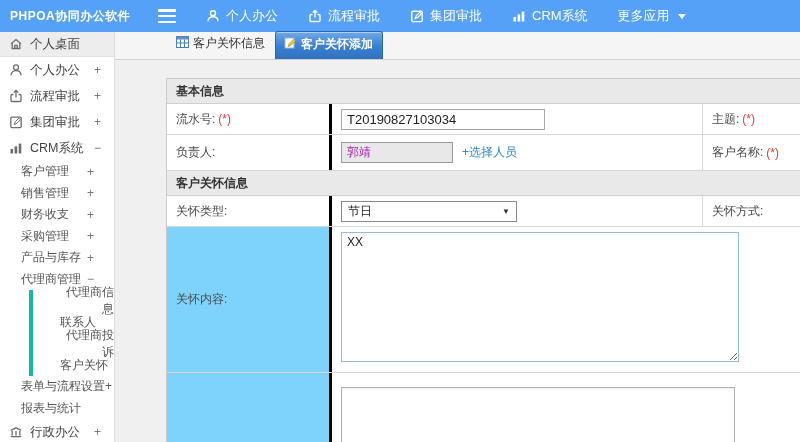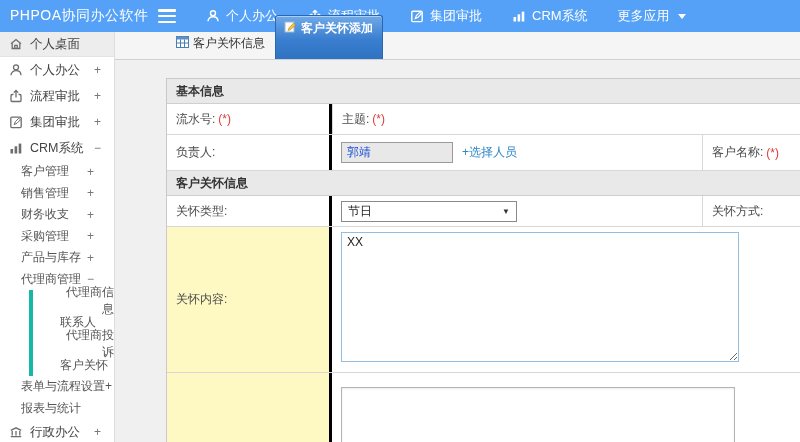--- a/index.html
+++ b/index.html
@@ -3,21 +3,21 @@
 <meta charset="utf-8">
 <style>
   * { box-sizing: border-box; margin: 0; padding: 0; }
   html,body { width:800px; height:442px; overflow:hidden; }
   body { font-family:"Liberation Sans","DejaVu Sans",sans-serif; background:#f0f0f0; }
   .stage { position:relative; width:800px; height:442px; overflow:hidden; background:#f0f0f0; }
 
   
   .topbar { position:absolute; top:0; left:0; width:800px; height:32px;
             background:#54a1f7; display:flex; align-items:center; color:#fff; }
-  .logo { width:150px; padding-left:10px; font-size:14px; font-weight:normal; letter-spacing:.5px; }
+  .logo { width:150px; padding-left:10px; font-size:12px; font-weight:bold; letter-spacing:.5px; }
   .hamburger { width:18px; height:14px; margin:0 30px 0 8px; display:flex; flex-direction:column; justify-content:space-between; cursor:pointer; }
   .hamburger i { display:block; height:2.5px; background:#fff; border-radius:1px; }
   .tnav { display:flex; align-items:center; gap:30px; }
   .tnav-item { display:flex; align-items:center; gap:6px; font-size:13px; cursor:pointer; white-space:nowrap; }
   .tnav-item svg { display:block; }
   .caret { width:0; height:0; border-left:4.5px solid transparent; border-right:4.5px solid transparent; border-top:5px solid #fff; margin-left:2px; }
 
   
   .sidebar { position:absolute; top:32px; left:0; width:115px; height:410px;
              background:#ffffff; border-right:1px solid #ddd; overflow:hidden; }
@@ -30,46 +30,46 @@
   .sb-sign { position:absolute; font-size:12px; color:#777; }
   .sb-main .sb-sign { right:13px; }
   .sb-sub .sb-sign { right:20px; }
   .sb-icon { color:#6d6d6d; display:flex; }
 
   
   .tabstrip { position:absolute; top:32px; left:115px; width:685px; height:28px;
               background:#f5f5f5; border-bottom:1px solid #cfcfcf; display:flex; align-items:flex-end; }
   .tab { display:flex; align-items:center; gap:4px; font-size:12px; color:#333; cursor:pointer; }
   .tab.plain { margin-left:57px; padding:5px 4px 7px 4px; }
-  .tab.active { margin-left:6px; padding:4px 9px 22px 8px; background:linear-gradient(#6fa9e9,#3a7ecf 55%,#2f72c2);
+  .tab.active { margin-left:6px; padding:4px 9px 6px 8px; background:linear-gradient(#6fa9e9,#3a7ecf 55%,#2f72c2);
                 border:1px solid #2a67b0; border-bottom:none; border-radius:3px 3px 0 0;
                 color:#fff; font-weight:bold; box-shadow:inset 0 1px 0 rgba(255,255,255,.45); }
 
   
   .content { position:absolute; top:60px; left:116px; width:685px; height:382px; background:#f0f0f0; }
   .form { position:absolute; top:18px; left:50px; width:636px; height:364px;
           background:#fff; border:1px solid #c9c9c9; border-right:none; border-bottom:none; overflow:hidden; }
   .sec-header { height:25px; background:#e9e9e9; border-bottom:1px solid #cfcfcf;
                 display:flex; align-items:center; padding-left:9px;
                 font-size:12px; font-weight:bold; color:#333; }
   .frow { display:grid; grid-template-columns:165px 370px 1fr; border-bottom:1px solid #d8d8d8; }
   .frow:last-child { border-bottom:none; }
   .fcell { display:flex; align-items:center; padding-left:9px; font-size:12px; color:#4a4a4a; }
   .fcell.lab { border-right:3px solid #000000; }
   .fcell.rlab { border-left:1px solid #d8d8d8; }
-  .fcell.blue { background:#fef9c3; }
+  .fcell.blue { background:#7dd3fc; }
   .req { color:#e03c3c; margin-left:3px; }
   .r31 { height:31px; } .r36 { height:36px; } .r146 { height:146px; } .r70 { height:70px; }
   .span2 { grid-column:2 / 4; }
   .fcell.top-align { align-items:flex-start; padding-top:5px; }
 
   input.txt { width:204px; height:21px; border:1px solid #a7a7a7; padding:1px 5px;
               font-size:13px; color:#222; font-family:"Liberation Sans",sans-serif; background:#fff; }
   input.ro  { width:112px; height:21px; border:1px solid #9a9a9a; padding:1px 5px;
-              font-size:12px; color:#1d4ed8; background:#e8e8e8; }
+              font-size:12px; color:#a21caf; background:#e8e8e8; }
   .pick-link { color:#2e86c8; font-size:12px; margin-left:9px; text-decoration:none; cursor:pointer; }
   .selbox { width:176px; height:21px; border:1px solid #8a8a8a; background:#fff; display:flex;
             align-items:center; justify-content:space-between; padding:0 6px; font-size:12px; color:#222; cursor:pointer; }
   .selbox .arr { font-size:8px; color:#333; }
   textarea { font-family:"Liberation Sans",sans-serif; font-size:12px; color:#222; padding:2px 5px; resize:both; }
   .ta-focus { width:398px; height:130px; border:1px solid #93bee0; outline:none; }
   .ta-plain { width:394px; height:90px; border:1px solid #b3b3b3; margin-top:9px;
               box-shadow:inset 0 1px 2px rgba(0,0,0,.08); }
 </style>
 </head>
@@ -266,20 +266,23 @@
   <div class="content">
     <div class="form">
 
       <div class="sec-header">基本信息</div>
 
       <div class="frow r31">
         <div class="fcell lab">
           <span>流水号:</span>
           <span class="req">(*)</span>
         </div>
+        <div class="fcell">
+          <input class="txt" type="text" value="T20190827103034" style="">
+        </div>
         <div class="fcell rlab">
           <span>主题:</span>
           <span class="req">(*)</span>
         </div>
       </div>
 
       <div class="frow r36">
         <div class="fcell lab">
           <span>负责人:</span>
         </div>

